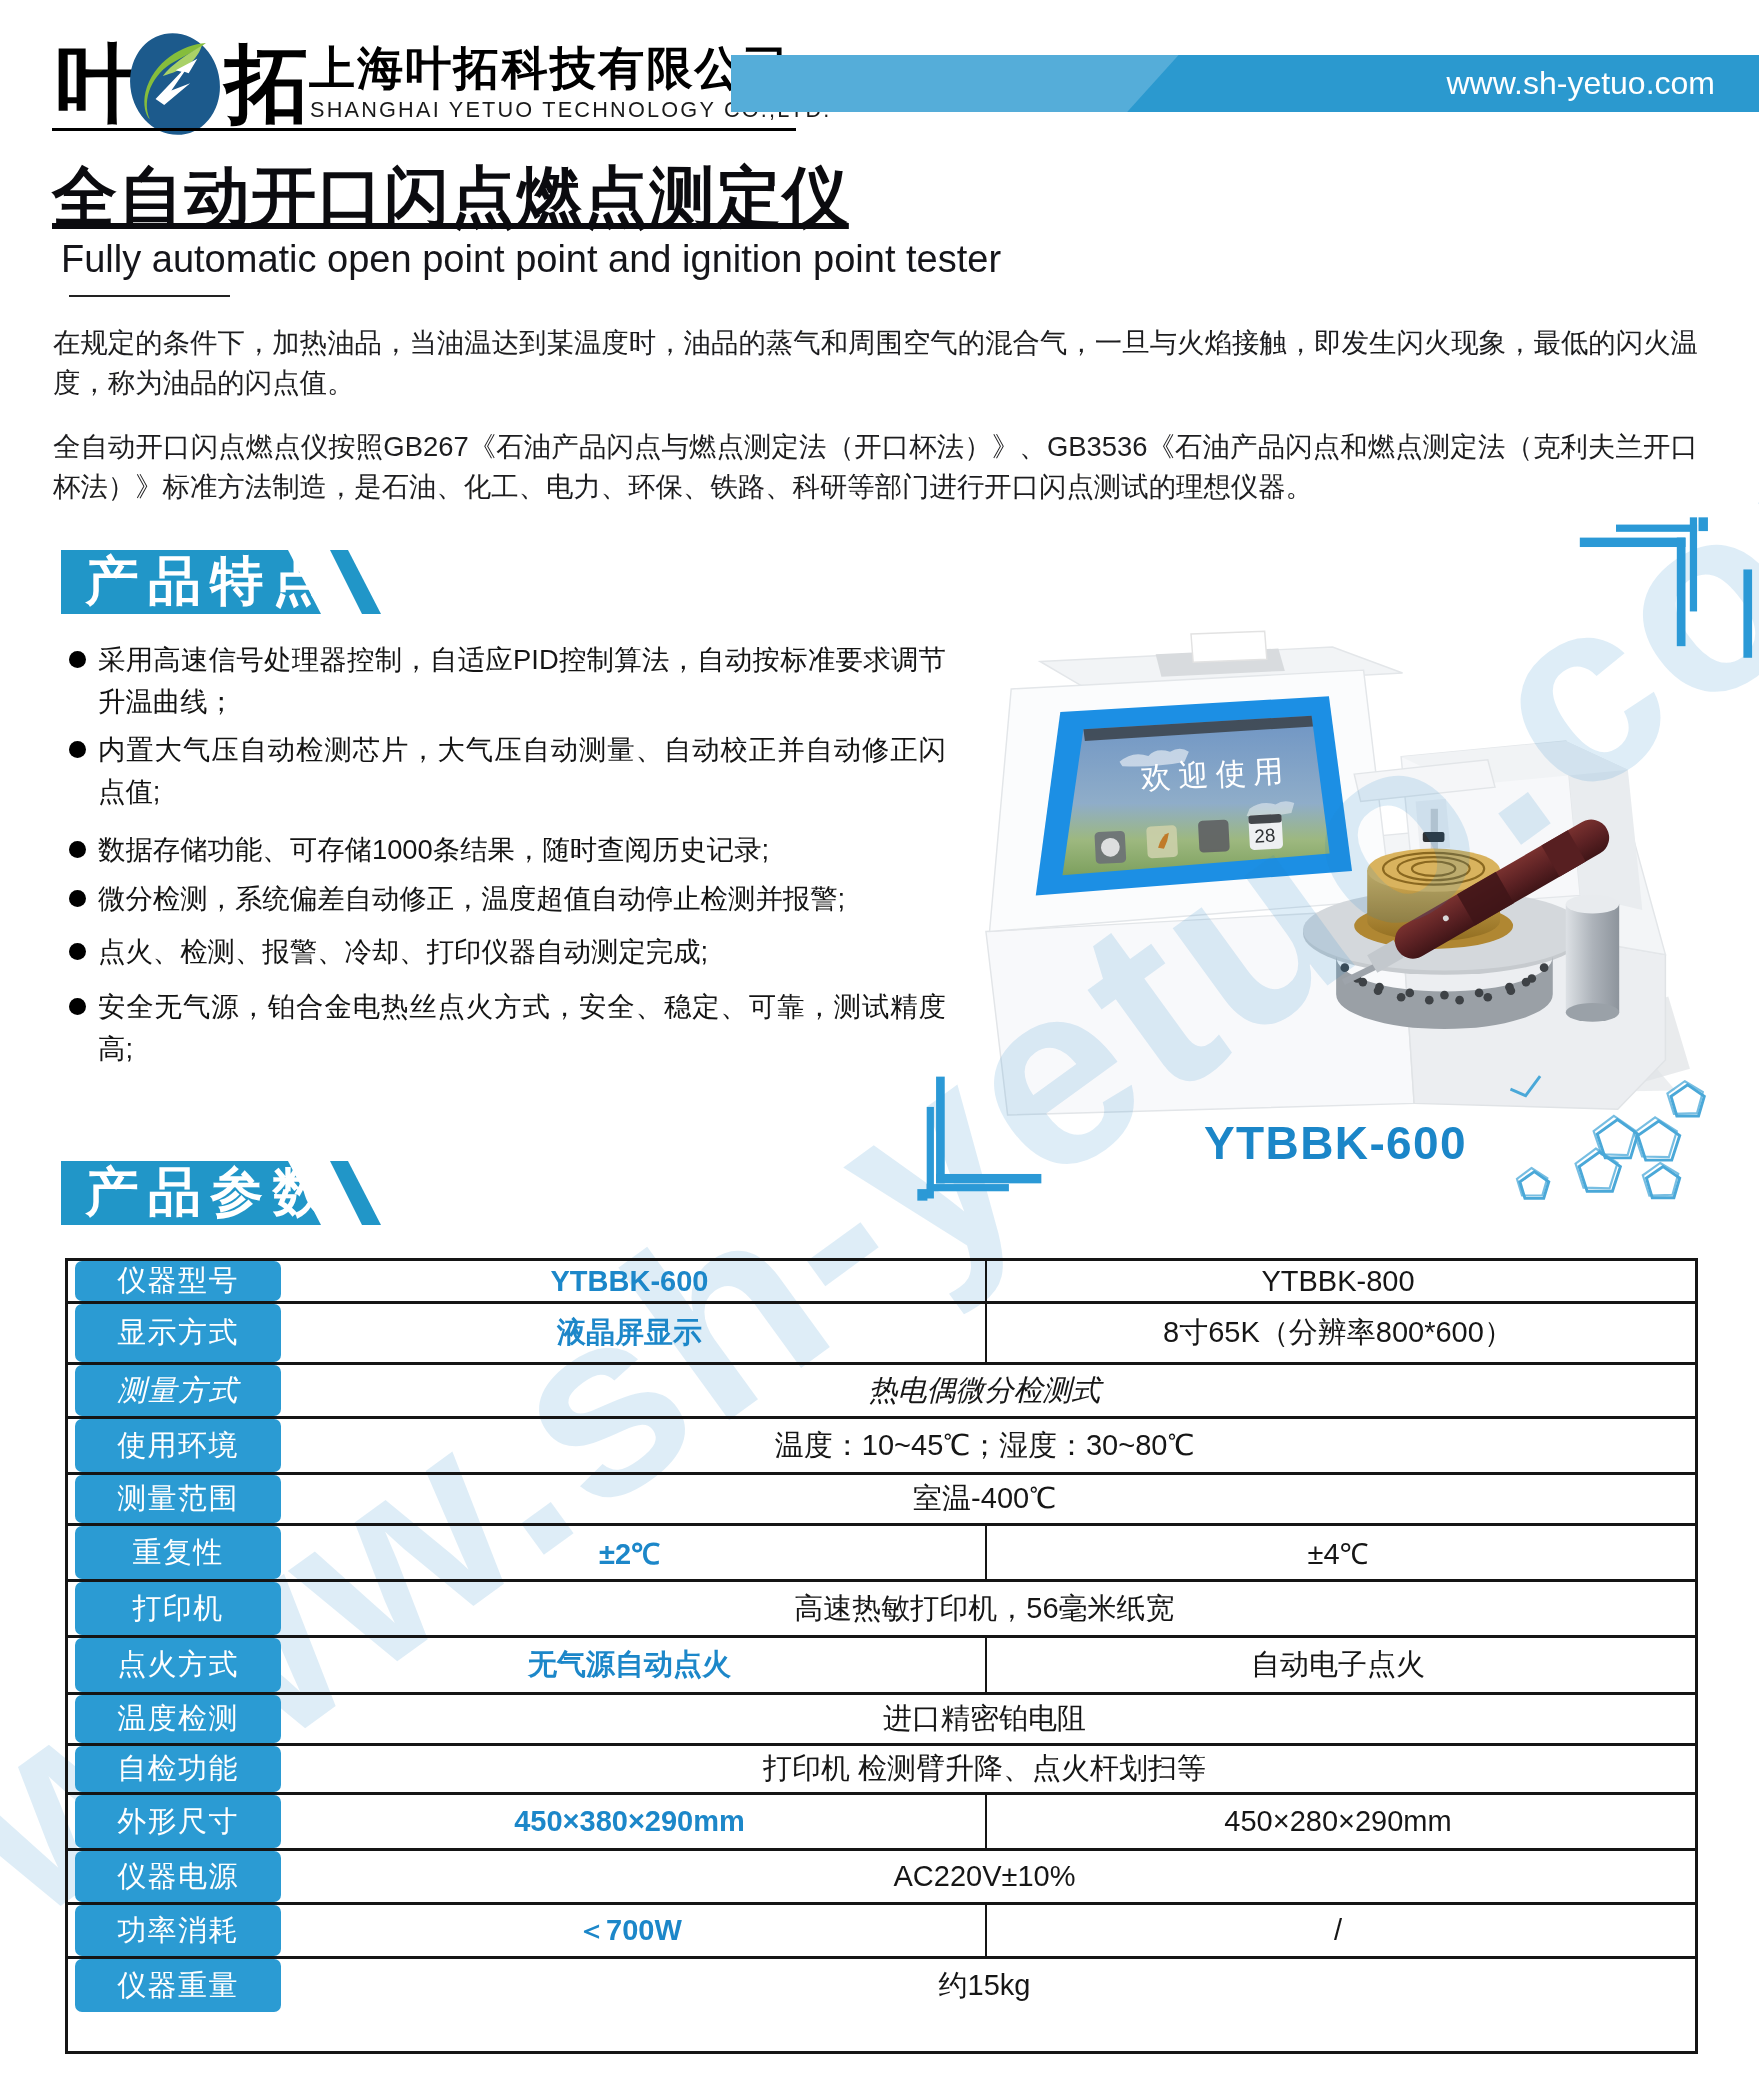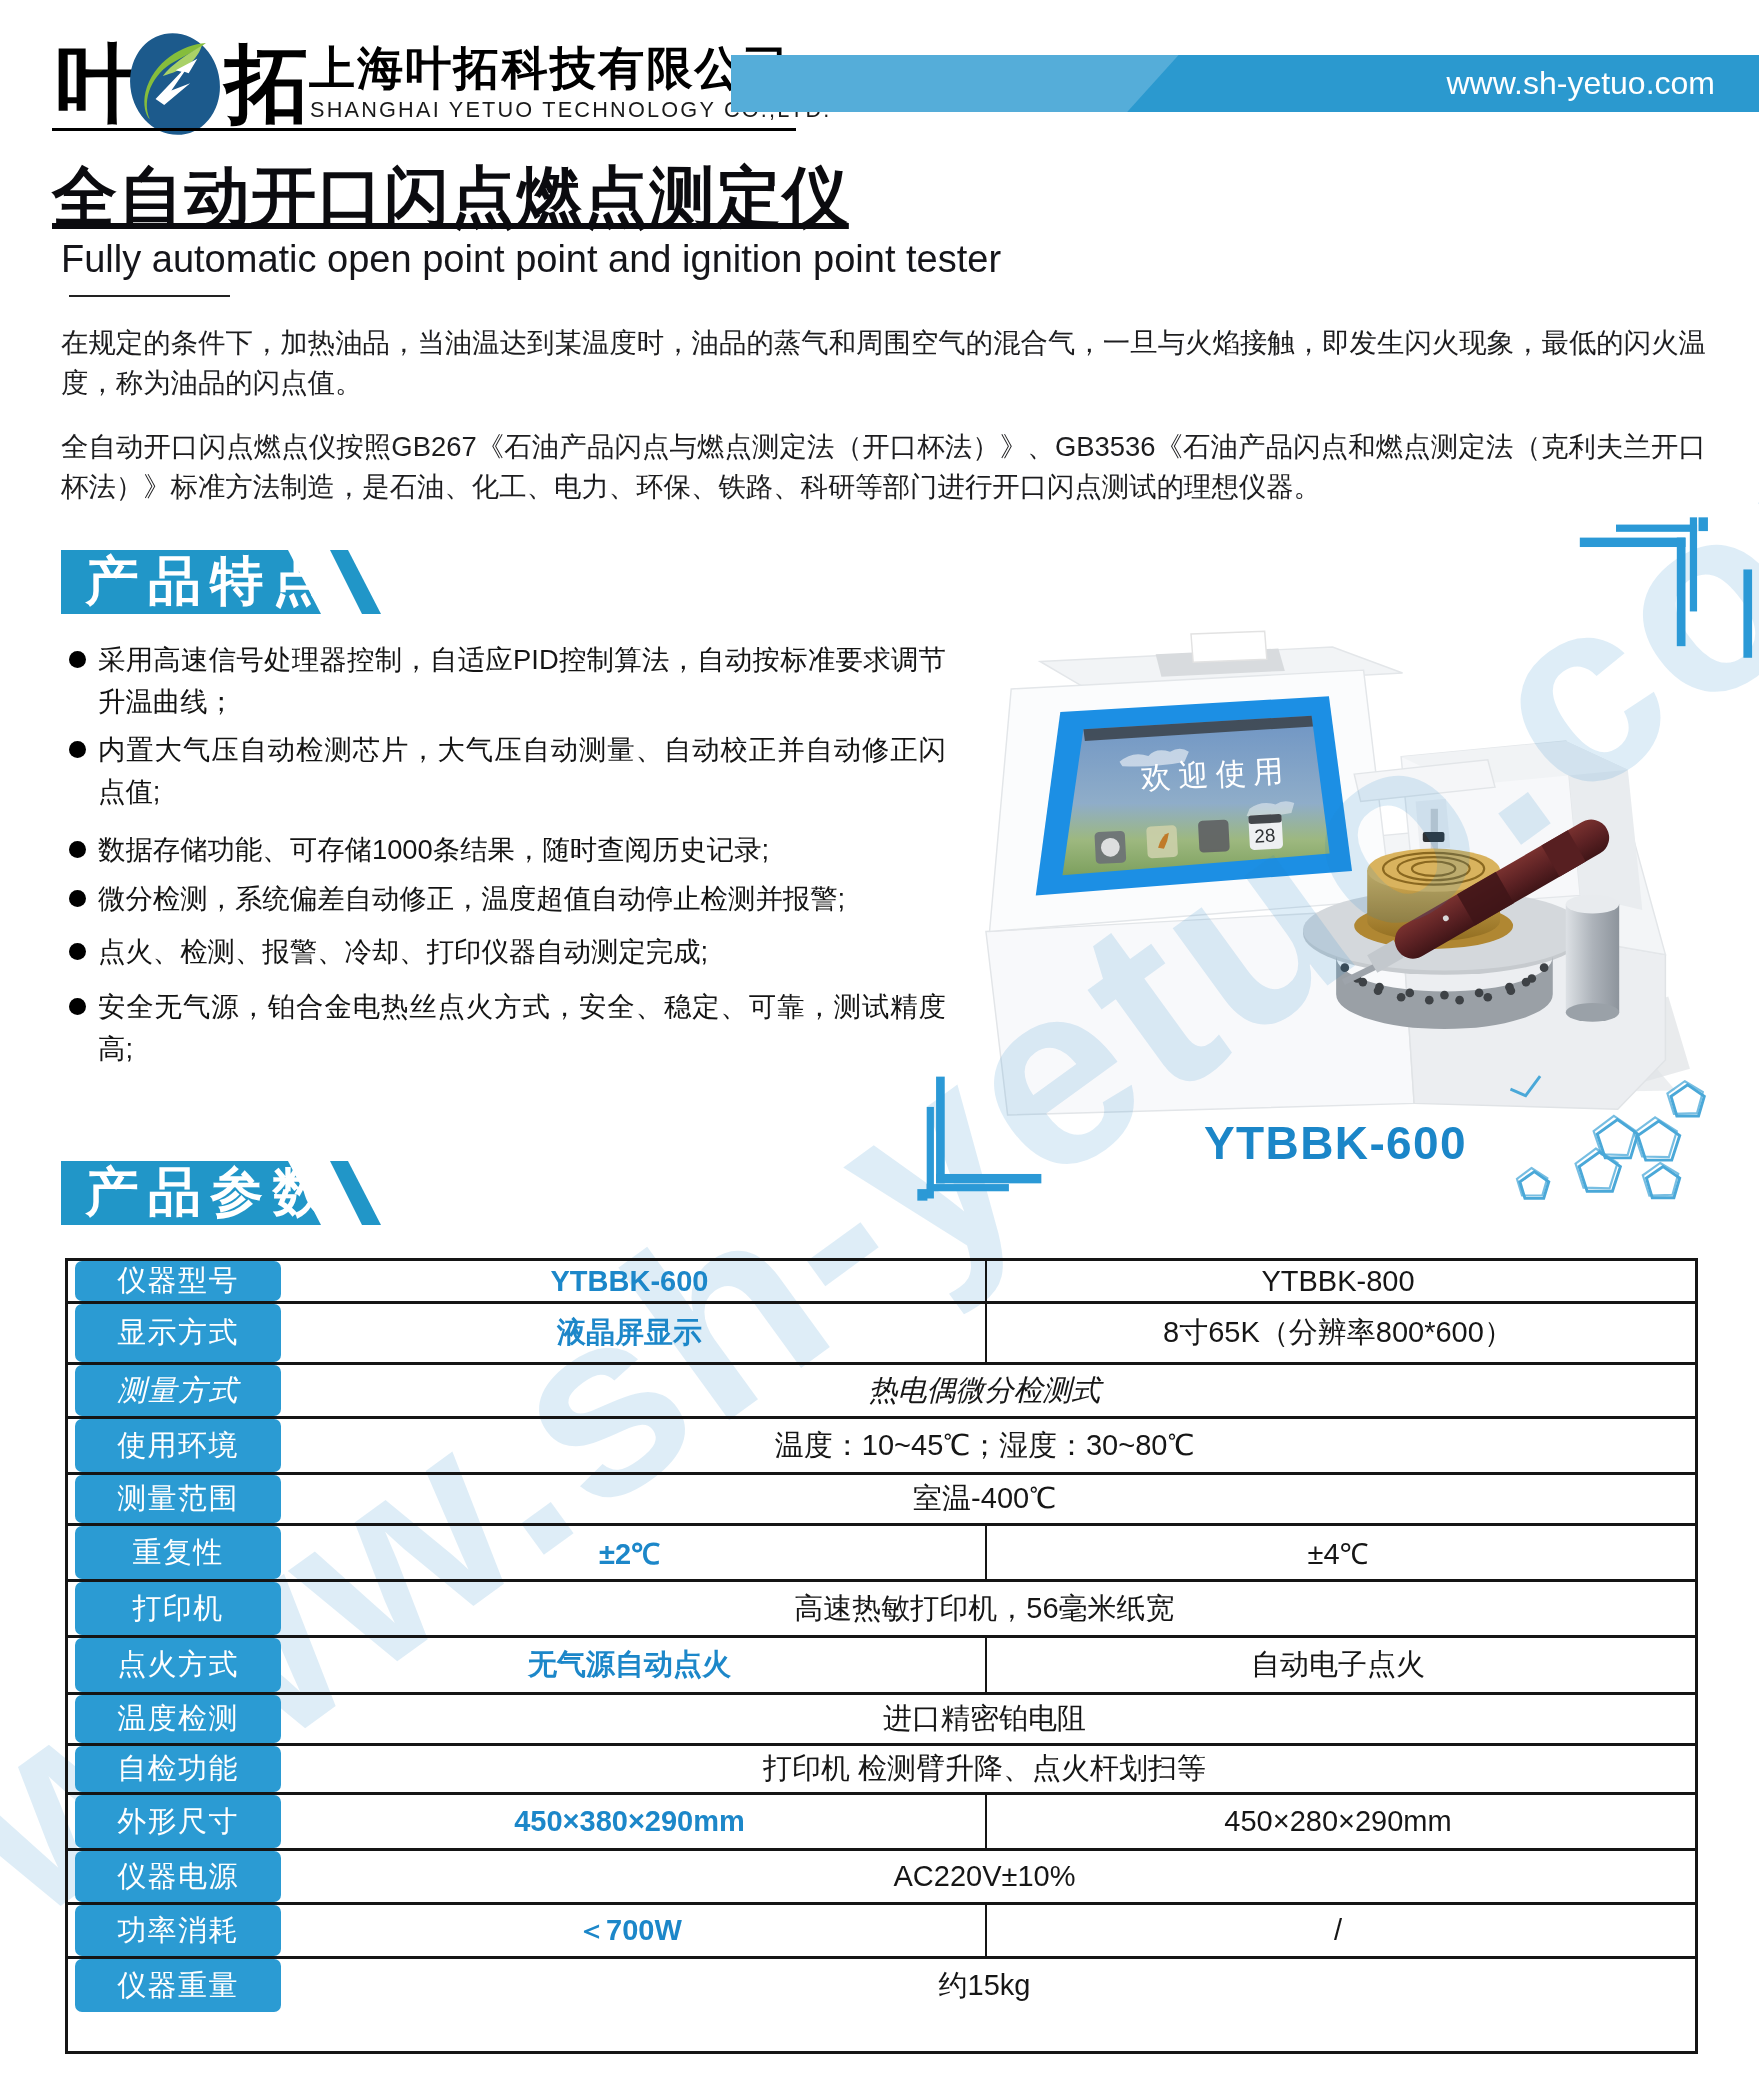--- a/index.html
+++ b/index.html
@@ -28,21 +28,21 @@
     clip-path:polygon(0 0,43.5% 0,38.5% 100%,0 100%);}
   #banner-url{position:absolute;right:45px;top:0;height:57px;line-height:57px;
     color:#fff;font-size:32px;font-weight:400;}
 
   
   #title-cn{left:52px;top:153px;font-size:65px;font-weight:900;letter-spacing:1.4px;color:#0b0b0f;z-index:3;text-decoration:underline;}
   #title-en{left:61px;top:238px;font-size:38px;font-weight:400;color:#15151a;z-index:3;}
   #title-underline{left:69px;top:295px;width:161px;height:2.2px;background:#222;z-index:3;}
 
   
-  .intro-p{left:61px;width:1645px;font-size:27.4px;line-height:40px;color:#1d1d1f;
+  .intro-p{left:53px;width:1645px;font-size:27.4px;line-height:40px;color:#1d1d1f;
     text-align:justify;z-index:3;}
   #intro-p1{top:323px;}
   #intro-p2{top:427px;}
 
   
   .badge{left:61px;width:332px;height:64px;z-index:3;}
   .badge .main{position:absolute;left:0;top:0;width:332px;height:64px;background:#2196c8;
     clip-path:polygon(0 0,227px 0,260px 100%,0 100%);}
   .badge .stripe{position:absolute;left:0;top:0;width:332px;height:64px;background:#2196c8;
     clip-path:polygon(269px 0,287px 0,320px 100%,301px 100%);}

